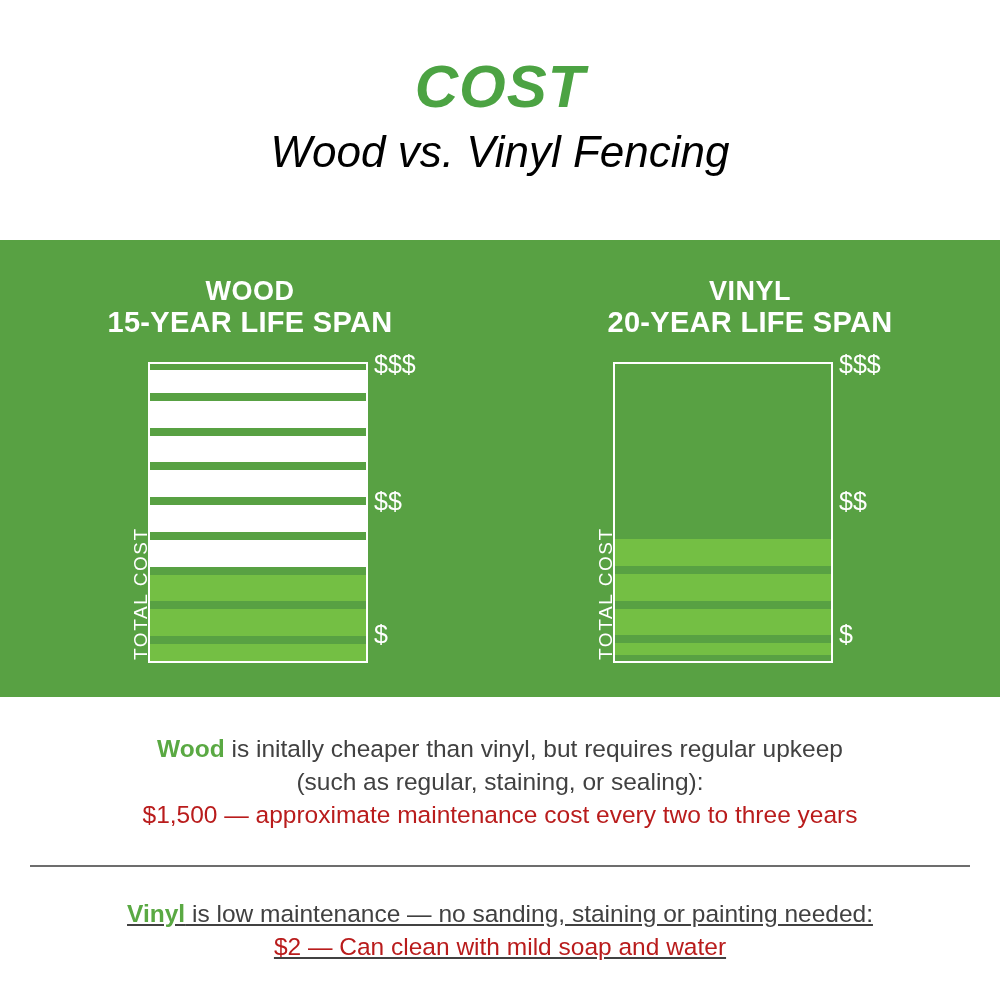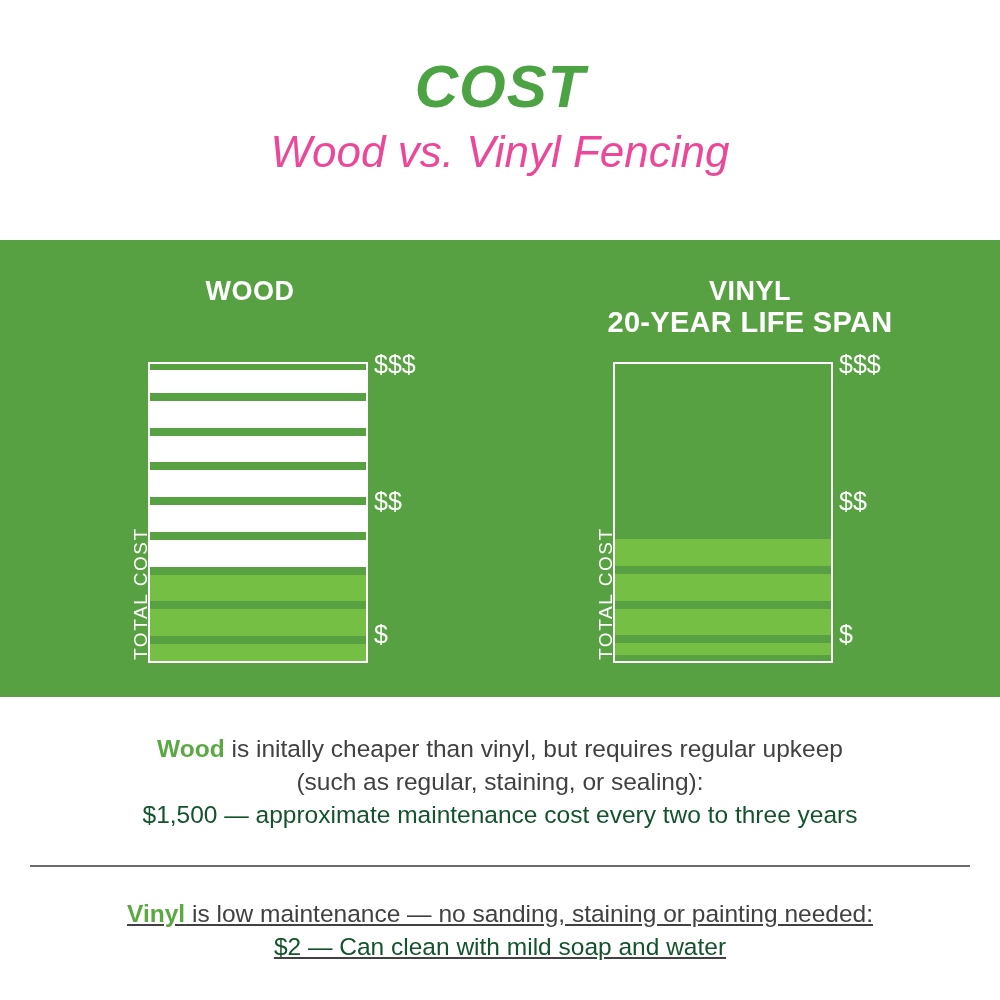--- a/index.html
+++ b/index.html
@@ -9,21 +9,21 @@
     overflow:hidden;position:relative;
   }
   
   #header{position:absolute;left:0;top:0;width:1000px;height:240px;background:#fff;font-style:italic;}
   #title-cost{
     position:absolute;left:0;top:57px;width:1000px;text-align:center;
     font-size:60px;font-weight:bold;color:#4ca343;letter-spacing:1px;line-height:1;
   }
   #title-sub{
     position:absolute;left:0;top:128px;width:1000px;text-align:center;
-    font-size:44px;font-weight:normal;color:#ec4899;line-height:1.1;
+    font-size:44px;font-weight:normal;color:#000000;line-height:1.1;
   }
   
   #green-panel{
     position:absolute;left:0;top:240px;width:1000px;height:457px;background:#58a143;
   }
   .chart-block{position:absolute;top:0;width:500px;height:457px;}
   #chart-wood{left:0;}
   #chart-vinyl{left:500px;}
   .chart-heading{
     position:absolute;left:0;top:36px;width:500px;text-align:center;color:#ffffff;
@@ -47,38 +47,39 @@
   .tick{
     position:absolute;color:#ffffff;font-size:25px;font-weight:normal;white-space:nowrap;
   }
   
   #bottom{position:absolute;left:0;top:697px;width:1000px;height:303px;background:#ffffff;}
   .para{
     position:absolute;left:0;width:1000px;text-align:center;color:#414141;
     font-size:24.5px;line-height:33px;
   }
   .para .kw{color:#5aa943;font-weight:bold;}
-  .para .money{color:#14532d;}
+  .para .money{color:#b91c1c;}
   #divider{
     position:absolute;left:30px;top:168px;width:940px;height:2px;background:#6d6d6d;
   }
 </style>
 </head>
 <body>
 
 <div id="header">
   <div id="title-cost">COST</div>
   <div id="title-sub">Wood vs. Vinyl Fencing</div>
 </div>
 
 <div id="green-panel">
 
   <div class="chart-block" id="chart-wood">
     <div class="chart-heading">
       <span class="ch-line1">WOOD</span>
+      <span class="ch-line2">15-YEAR LIFE SPAN</span>
     </div>
     <div class="axis-label" style="left:130px;top:420px;transform:rotate(-90deg);">TOTAL COST</div>
 
     <div class="bar" id="bar-wood">
       <div class="stripe stripe-white" style="top:2.0%;height:7.7%;"></div>
       <div class="stripe stripe-white" style="top:12.4%;height:9.0%;"></div>
       <div class="stripe stripe-white" style="top:24.1%;height:9.0%;"></div>
       <div class="stripe stripe-white" style="top:35.8%;height:9.0%;"></div>
       <div class="stripe stripe-white" style="top:47.5%;height:9.0%;"></div>
       <div class="stripe stripe-white" style="top:59.2%;height:9.0%;"></div>

